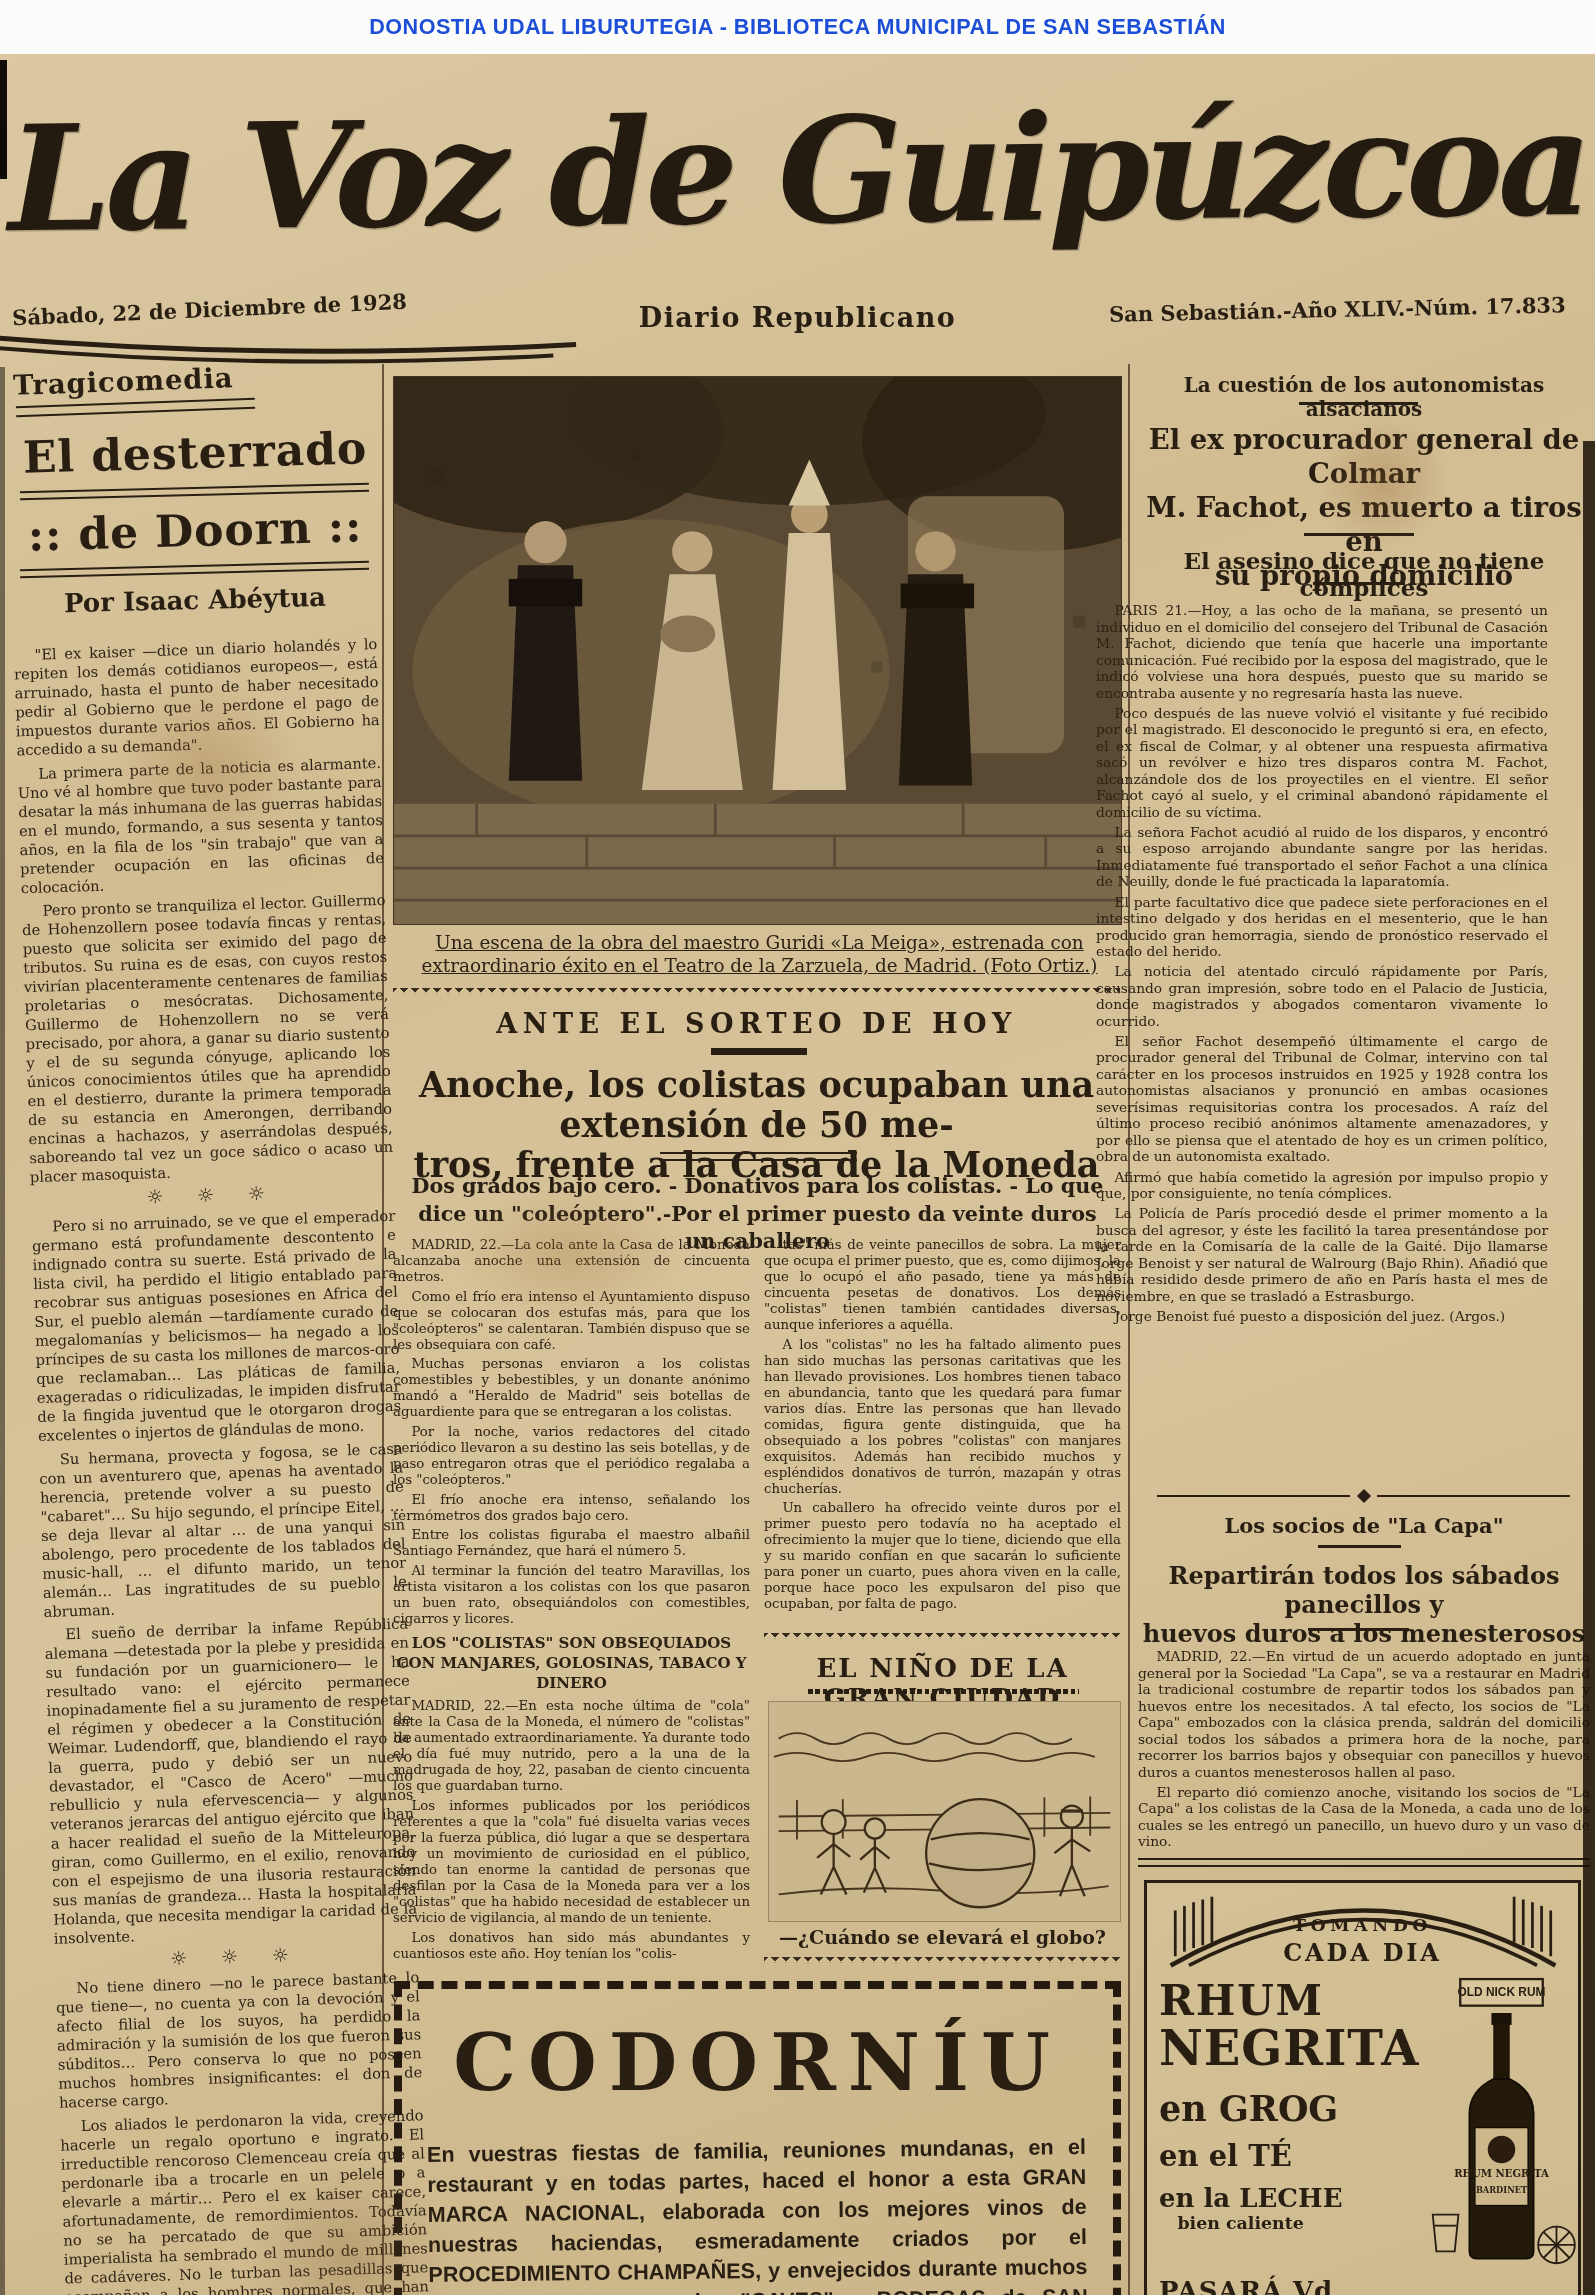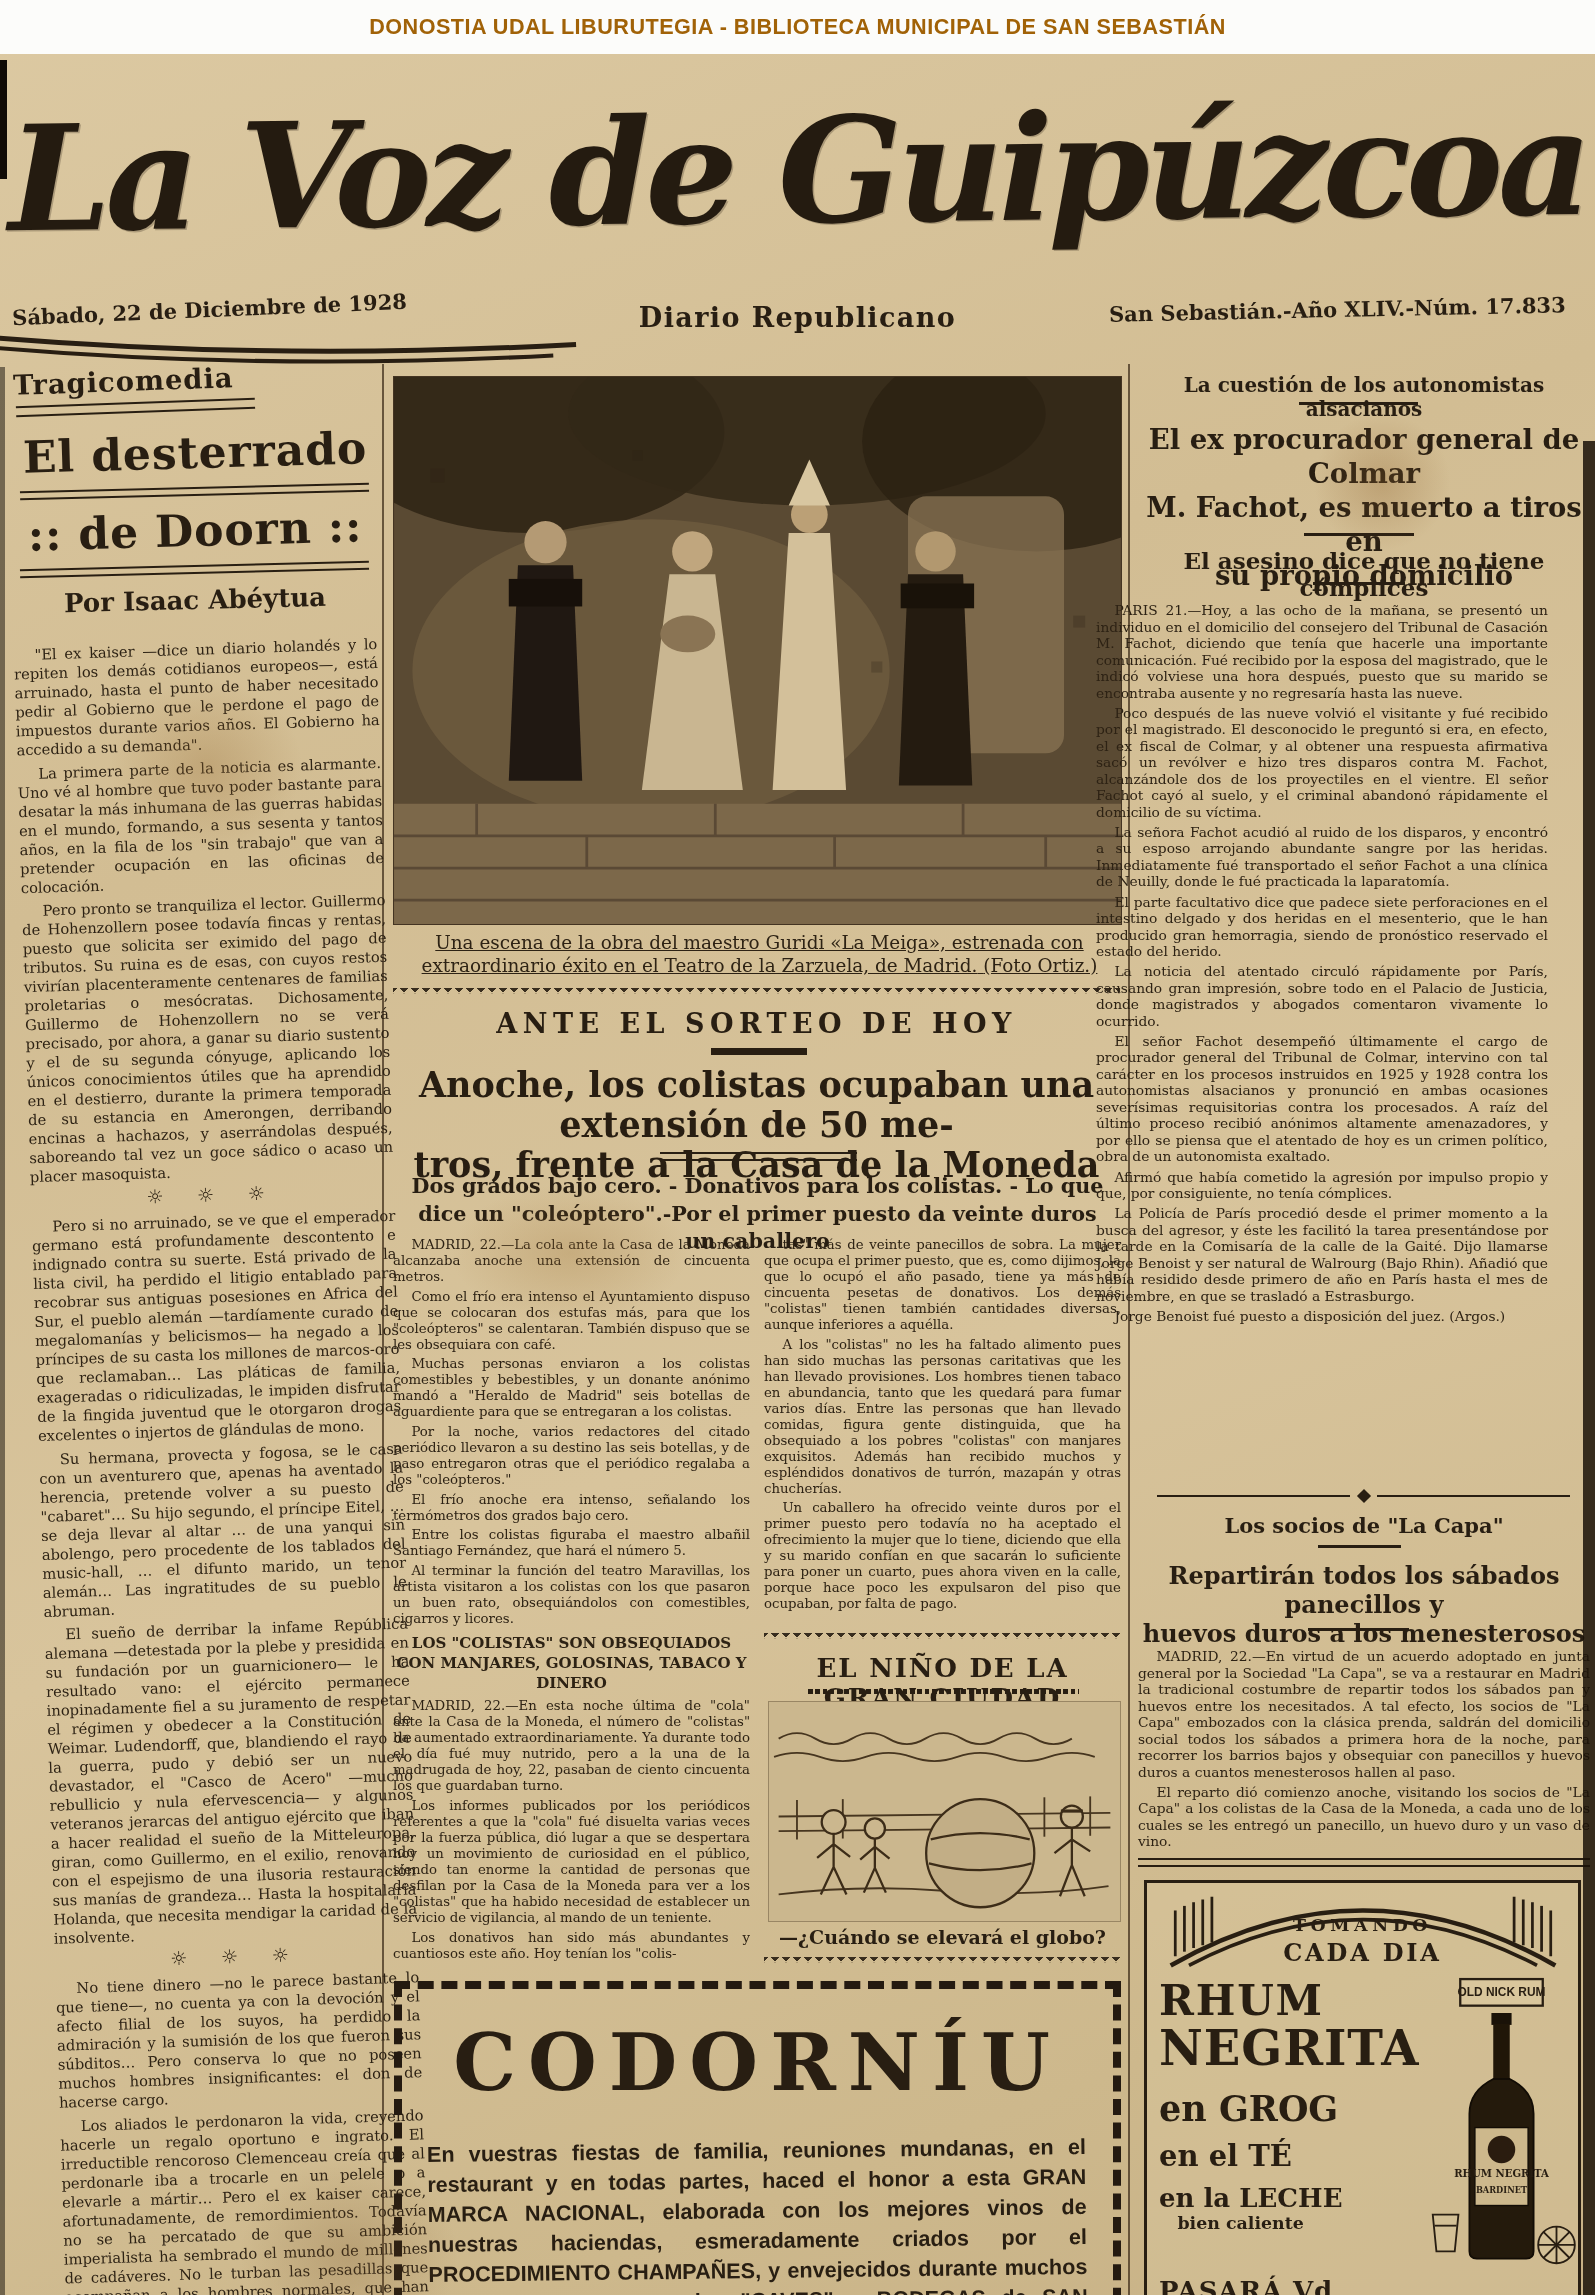--- a/index.html
+++ b/index.html
@@ -5,21 +5,21 @@
   :root{
     --paper:#d6c199; --paper-dark:#c9b289; --ink:#281e12; --ink-soft:#4b3a24;
   }
   html,body{margin:0;padding:0;background:#000;}
   body{font-family:"DejaVu Serif","Liberation Serif",serif;color:var(--ink);}
   .page{position:relative;width:1595px;height:2517px;overflow:hidden;
     background:linear-gradient(160deg,#dcc9a2 0%,#d2bd93 30%,#d8c49c 55%,#cdb88c 80%,#c5ae83 100%);}
   
   .scan-banner{position:absolute;top:0;left:0;right:0;height:54px;background:#fcfcfa;
     display:flex;align-items:center;justify-content:center;
-    font-family:"Liberation Sans",sans-serif;font-weight:bold;font-size:21.6px;letter-spacing:0.5px;color:#a16207;}
+    font-family:"Liberation Sans",sans-serif;font-weight:bold;font-size:21.6px;letter-spacing:0.5px;color:#1d4ed8;}
   .right-edge{position:absolute;right:0;top:441px;width:12px;height:2076px;background:#1a1208;opacity:.85;z-index:55;}
   .left-mark{position:absolute;background:#100b06;z-index:55;}
   .stain{position:absolute;border-radius:50%;pointer-events:none;z-index:3;}
   .s1{left:110px;top:679px;width:193px;height:174px;background:radial-gradient(rgba(150,108,52,.30),transparent 70%);}
   .s2{left:450px;top:1184px;width:239px;height:138px;background:radial-gradient(rgba(160,118,58,.28),transparent 70%);}
   .s3{left:1313px;top:413px;width:138px;height:138px;background:radial-gradient(rgba(140,96,44,.30),transparent 70%);}
   .s4{left:239px;top:2158px;width:220px;height:193px;background:radial-gradient(rgba(120,84,40,.25),transparent 70%);}
 
   
   .masthead{position:absolute;top:85px;left:0;width:100%;text-align:center;

